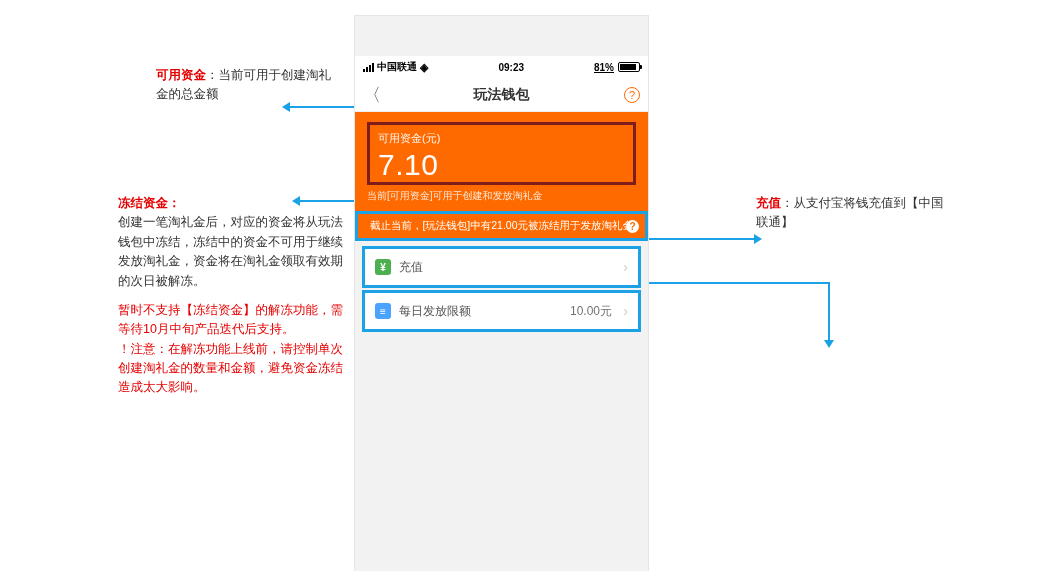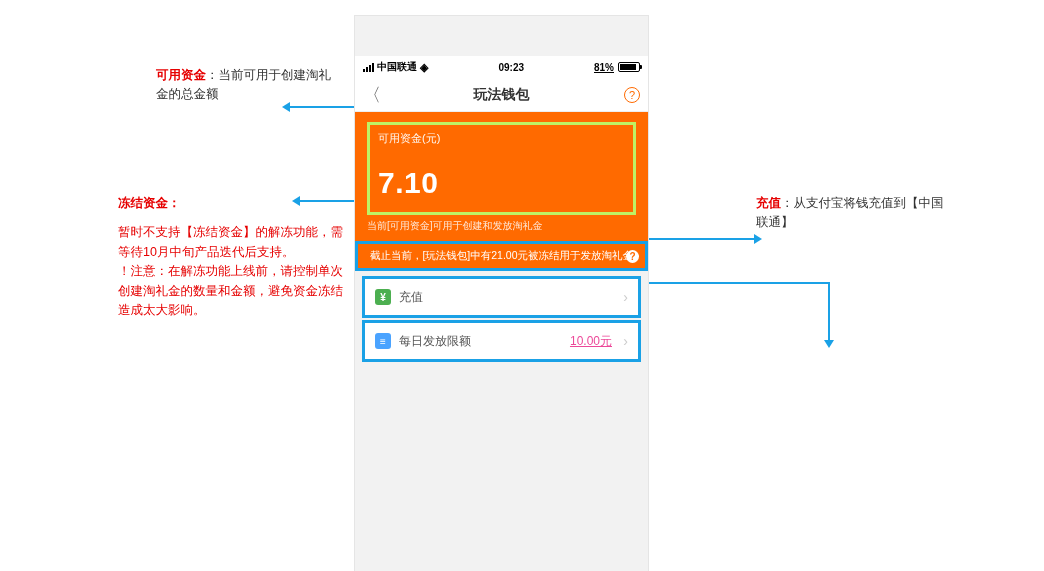--- a/index.html
+++ b/index.html
@@ -64,23 +64,23 @@
     height: 34px; background: #fff;
     display: flex; align-items: center; justify-content: center;
     position: relative;
     border-bottom: 1px solid #eee;
   }
   .navbar .back { position: absolute; left: 8px; font-size: 18px; color: #666; }
   .navbar .title { font-size: 14px; font-weight: 600; color: #333; }
   .navbar .help { position: absolute; right: 8px; width:16px; height:16px; border:1.5px solid #ff6a00; color:#ff6a00; border-radius:50%; font-size:11px; display:flex;align-items:center;justify-content:center;}
 
   .balance-panel { background: #ff6a00; padding: 10px 12px 8px 12px; color: #fff; position: relative; }
-  .balance-box { border: 3px solid #bef264; padding: 6px 8px 12px 8px; margin-bottom: 4px; }
+  .balance-box { border: 3px solid #7f1d1d; padding: 6px 8px 0 8px; margin-bottom: 4px; }
   .bal-label { font-size: 11px; opacity: .95; }
-  .bal-amount { font-size: 30px; font-weight: 700; margin-top: 20px; letter-spacing: .5px; }
+  .bal-amount { font-size: 30px; font-weight: 400; margin-top: 2px; letter-spacing: .5px; }
   .bal-note { font-size: 10px; color: rgba(255,255,255,.85); margin-top: 2px; }
 
   .frozen-strip {
     border: 3px solid #1aa1e6;
     background: #ff6a00;
     height: 30px;
     display: flex; align-items: center; justify-content: center;
     position: relative;
   }
   .frozen-strip .txt { color: #fff; font-size: 10.5px; }
@@ -94,35 +94,36 @@
     padding: 0 10px;
     font-size: 12px; color: #555;
     position: relative;
   }
   .row + .row { margin-top: 8px; }
   .row-outline { box-shadow: 0 0 0 3px #1aa1e6; }
   .row .ico { width: 16px; height: 16px; border-radius: 3px; margin-right: 8px; display:flex;align-items:center;justify-content:center;font-size:10px;color:#fff;font-weight:bold;}
   .ico-green { background: #4CAF50; }
   .ico-blue  { background: #4aa3ff; }
   .row .chev { position:absolute; right:10px; color:#ccc; font-size:14px;}
-  .row .val  { position:absolute; right:26px; color:#ec4899; font-size:12px;text-decoration:underline;}
+  .row .val  { position:absolute; right:26px; color:#737373; font-size:12px;}
   .phone-blank { height: 250px; background:#f2f2f2; }
 
 </style>
 </head>
 <body>
 
 <div class="canvas">
 
   <div class="anno anno-available">
     <span class="title-red">可用资金</span><span class="black">：当前可用于创建淘礼金的总金额</span>
   </div>
 
   <div class="anno anno-frozen">
     <div><span class="title-red">冻结资金：</span></div>
+    <div class="black">创建一笔淘礼金后，对应的资金将从玩法钱包中冻结，冻结中的资金不可用于继续发放淘礼金，资金将在淘礼金领取有效期的次日被解冻。</div>
     <div style="height:10px"></div>
     <div class="red">暂时不支持【冻结资金】的解冻功能，需等待10月中旬产品迭代后支持。</div>
     <div class="red">！注意：在解冻功能上线前，请控制单次创建淘礼金的数量和金额，避免资金冻结造成太大影响。</div>
   </div>
 
   <div class="anno anno-recharge">
     <span class="title-red">充值</span><span class="black">：从支付宝将钱充值到【中国联通】</span>
   </div>
 
 

